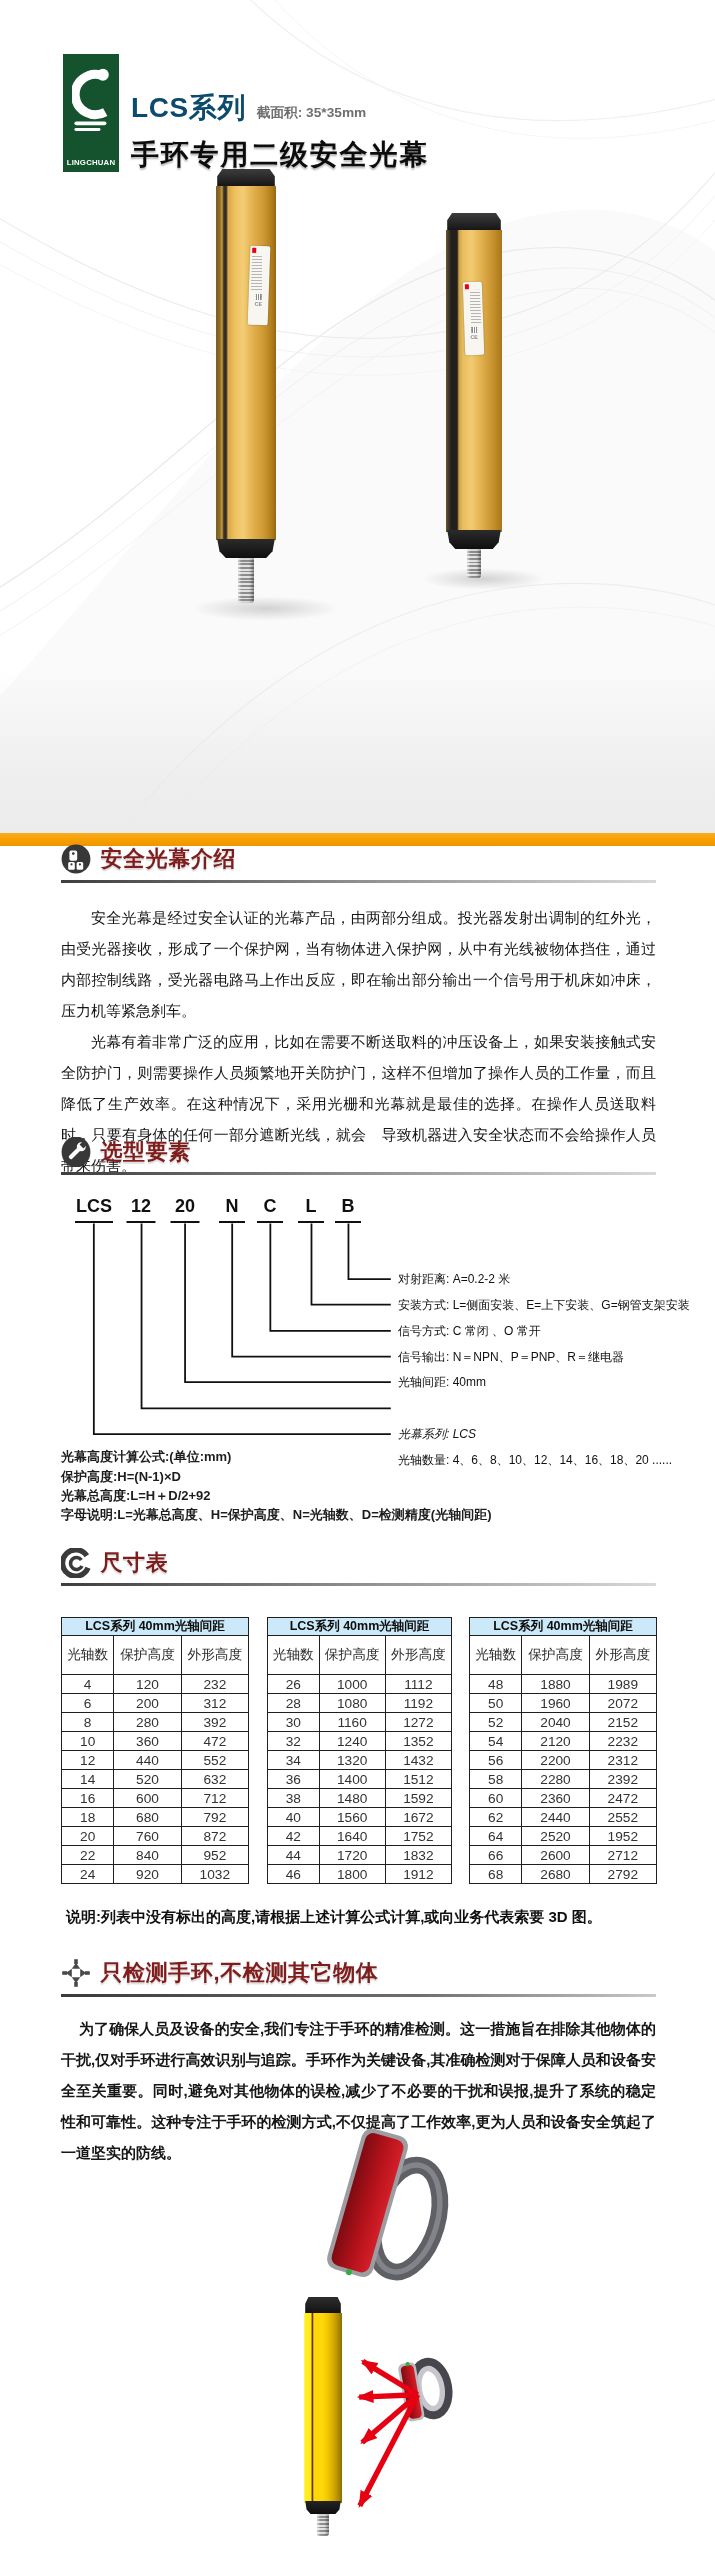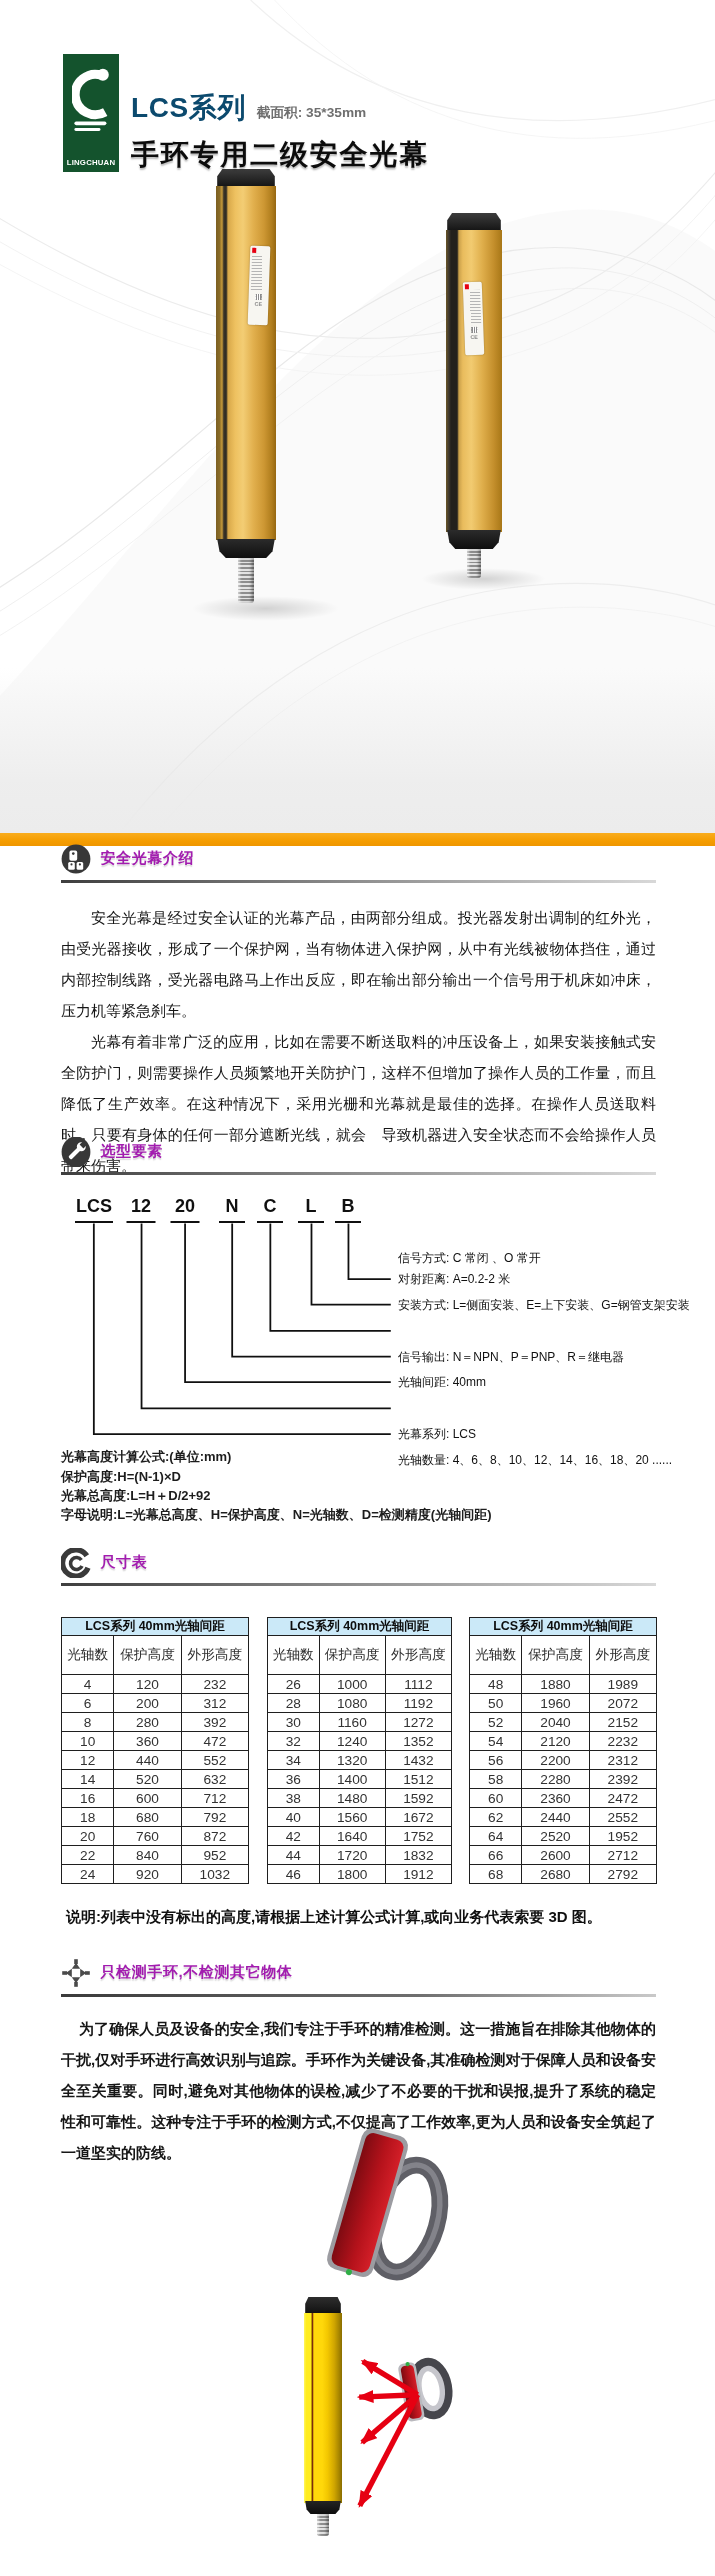--- a/index.html
+++ b/index.html
@@ -29,21 +29,21 @@
   .plabel{position:absolute;background:#f7f6f1;border-radius:1.8px;box-shadow:0 0 1.8px rgba(0,0,0,.35);}
   .plines{margin:8.3px 2.4px 1.2px 2.4px;height:38px;background:repeating-linear-gradient(180deg,rgba(0,0,0,0) 0 2.4px,#b5b5b5 2.4px 3px);}
   .pdot{position:absolute;top:2.4px;left:2.4px;width:3.6px;height:4.8px;background:#e60012;}
   .pqr{margin:1.8px auto 0 auto;width:6px;height:6px;background:
        repeating-linear-gradient(90deg,#8b8b8b 0 1.2px,#fff 1.2px 2.4px),repeating-linear-gradient(0deg,#8b8b8b 0 1.2px,#fff 1.2px 2.4px);}
   .ce{font-size:5.4px;color:#8a8a8a;font-weight:bold;text-align:center;margin-top:1.2px;}
   .bar{position:absolute;left:0;top:833px;width:716px;height:13px;z-index:3;
        background:linear-gradient(180deg,#f9ad1e 0%,#f59d00 60%,#ef9600 100%);}
   
   .sec{position:absolute;left:61px;height:33px;display:flex;align-items:center;gap:9.5px;z-index:3;}
-  .sec-title{font-size:15px;font-weight:bold;color:#a21caf;letter-spacing:0.6px;text-shadow:0 1.8px 1.2px rgba(0,0,0,.15);}
+  .sec-title{font-size:22px;font-weight:bold;color:#7f1d1d;letter-spacing:0.6px;text-shadow:0 1.8px 1.2px rgba(0,0,0,.15);}
   .rule{position:absolute;left:61px;width:595px;height:3px;z-index:3;
         background:linear-gradient(90deg,#3e3e3e 0%,#8f8f8f 50%,#d8d8d8 100%);}
   .para{position:absolute;left:61px;width:595px;font-size:15px;line-height:31px;color:#161616;text-align:justify;z-index:3;}
   .indent2{text-indent:2em;} .indent1{text-indent:1.2em;}
   
   .code{position:absolute;top:1196px;font-size:18px;font-weight:bold;color:#101010;transform:translateX(-50%);z-index:3;}
   .code-u{position:absolute;top:1221px;height:2.4px;background:#101010;transform:translateX(-50%);z-index:3;}
   .dlabel{position:absolute;left:398px;font-size:12px;color:#111;transform:translateY(-50%);white-space:nowrap;z-index:3;}
   .formula{position:absolute;left:61px;font-size:13px;font-weight:600;color:#1d1d1d;white-space:nowrap;z-index:3;}
   
@@ -167,25 +167,25 @@
   <div class="code-u" style="left:94px;width:38px;"></div>
   <div class="code-u" style="left:141px;width:29px;"></div>
   <div class="code-u" style="left:185px;width:29px;"></div>
   <div class="code-u" style="left:232px;width:26px;"></div>
   <div class="code-u" style="left:270px;width:26px;"></div>
   <div class="code-u" style="left:311px;width:26px;"></div>
   <div class="code-u" style="left:348px;width:26px;"></div>
 
   <div class="dlabel" style="top:1279px;">对射距离: A=0.2-2 米</div>
   <div class="dlabel" style="top:1305px;">安装方式: L=侧面安装、E=上下安装、G=钢管支架安装</div>
-  <div class="dlabel" style="top:1258px;">信号方式: C 常闭 、O 常开</div>
+  <div class="dlabel" style="top:1331px;">信号方式: C 常闭 、O 常开</div>
   <div class="dlabel" style="top:1357px;">信号输出: N＝NPN、P＝PNP、R＝继电器</div>
   <div class="dlabel" style="top:1382px;">光轴间距: 40mm</div>
   <div class="dlabel" style="top:1460px;">光轴数量: 4、6、8、10、12、14、16、18、20 ......</div>
-  <div class="dlabel" style="top:1434px;">光幕系列: LCS</div>
+  <div class="dlabel" style="top:1434px;font-style:italic;">光幕系列: LCS</div>
 
   <div class="formula" style="top:1448px;">光幕高度计算公式:(单位:mm)</div>
   <div class="formula" style="top:1468px;">保护高度:H=(N-1)×D</div>
   <div class="formula" style="top:1487px;">光幕总高度:L=H＋D/2+92</div>
   <div class="formula" style="top:1506px;">字母说明:L=光幕总高度、H=保护高度、N=光轴数、D=检测精度(光轴间距)</div>
 
   <div class="sec" style="top:1546px;">
     <svg class="icon-circle" viewBox="0 0 50 50" fill="none">
       <path d="M43 13 A22 22 0 1 0 45 33" stroke="#3a3a3a" stroke-width="9"></path>
       <path d="M34 20 A10 10 0 1 0 35 30" stroke="#3a3a3a" stroke-width="6"></path>

